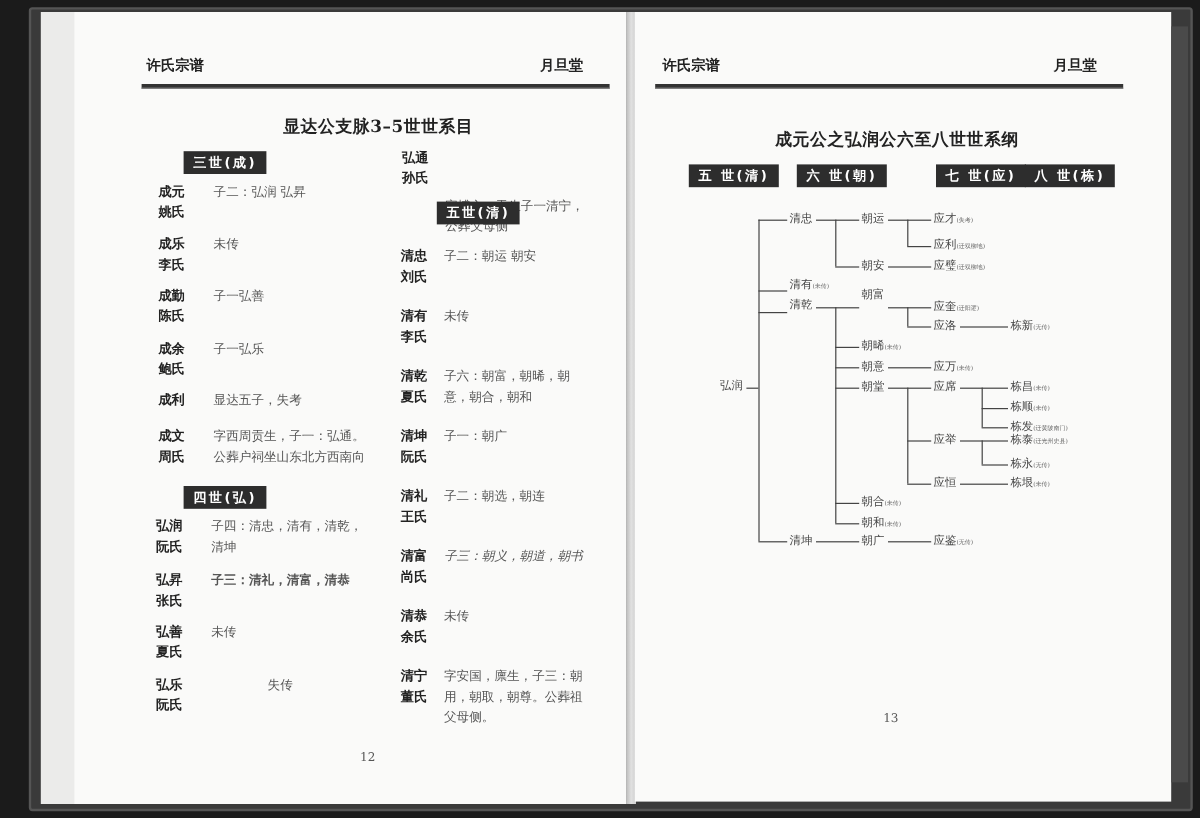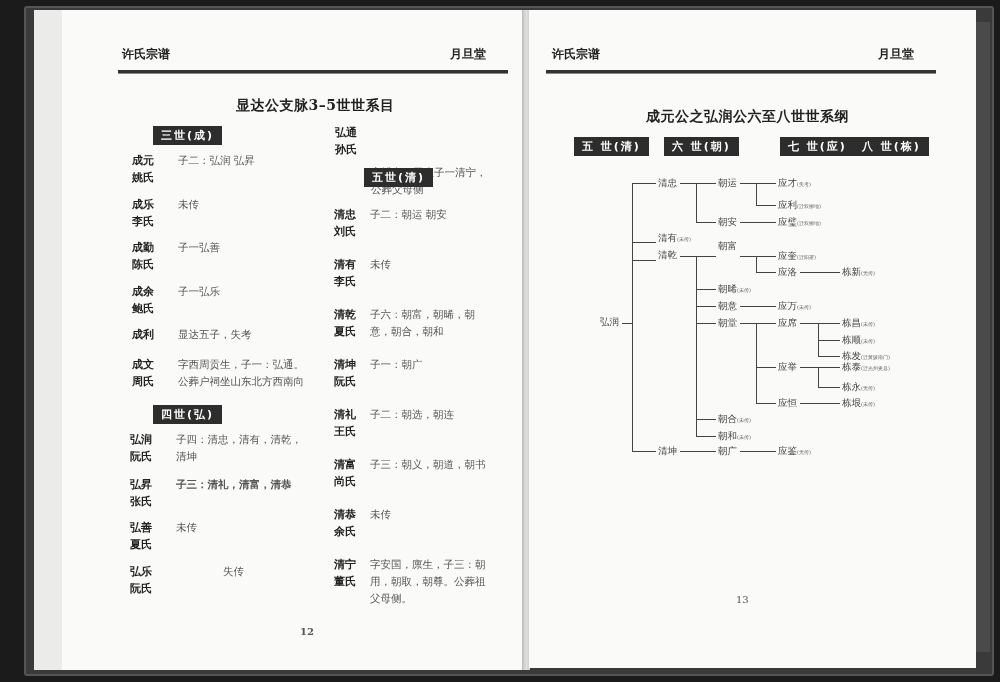--- a/index.html
+++ b/index.html
@@ -122,32 +122,32 @@
 <div class="entry" style="left:334px; top:356px;">
   <span class="nm"><span>清坤</span><br><span>阮氏</span></span>
   <span class="desc" style="left:36px; width:125px;">子一：朝广</span>
 </div>
 <div class="entry" style="left:334px; top:406px;">
   <span class="nm"><span>清礼</span><br><span>王氏</span></span>
   <span class="desc" style="left:36px; width:125px;">子二：朝选，朝连</span>
 </div>
 <div class="entry" style="left:334px; top:456px;">
   <span class="nm"><span>清富</span><br><span>尚氏</span></span>
-  <span class="desc" style="left:36px; width:125px;">子三：朝义，朝道，朝书</span>
+  <span class="desc" style="left:36px; width:125px;font-style:italic;">子三：朝义，朝道，朝书</span>
 </div>
 <div class="entry" style="left:334px; top:506px;">
   <span class="nm"><span>清恭</span><br><span>余氏</span></span>
   <span class="desc" style="left:36px; width:125px;">未传</span>
 </div>
 <div class="entry" style="left:334px; top:556px;">
   <span class="nm"><span>清宁</span><br><span>董氏</span></span>
   <span class="desc" style="left:36px; width:125px;">字安国，廪生，子三：朝用，朝取，朝尊。公葬祖父母侧。</span>
 </div>
 
-<div class="pageno" style="left:300px; top:626px;font-weight:bold;">12</div>
+<div class="pageno" style="left:300px; top:626px;">12</div>
 
 <div class="hdr" style="left:552px;">许氏宗谱</div>
 <div class="hdr" style="left:878px;">月旦堂</div>
 <div class="rule" style="left:546px; top:70px; width:390px;"></div>
 
 <div class="title" style="left:646px; top:108px;">成元公之弘润公六至八世世系纲</div>
 
 <div class="badge" style="left:574px; top:137px;">五 世(清)</div>
 <div class="badge" style="left:664px; top:137px;">六 世(朝)</div>
 <div class="badge" style="left:766px; top:137px;margin-left:14px;">七 世(应)</div>

